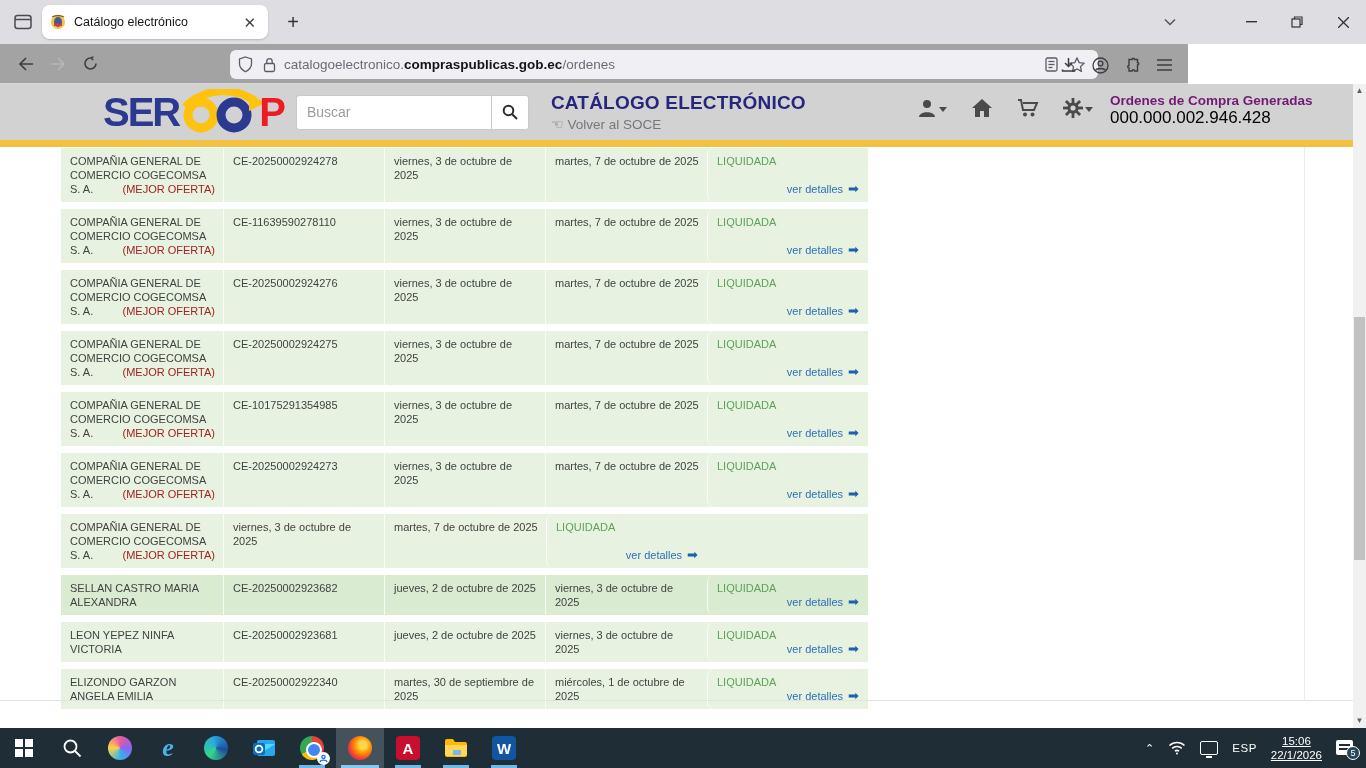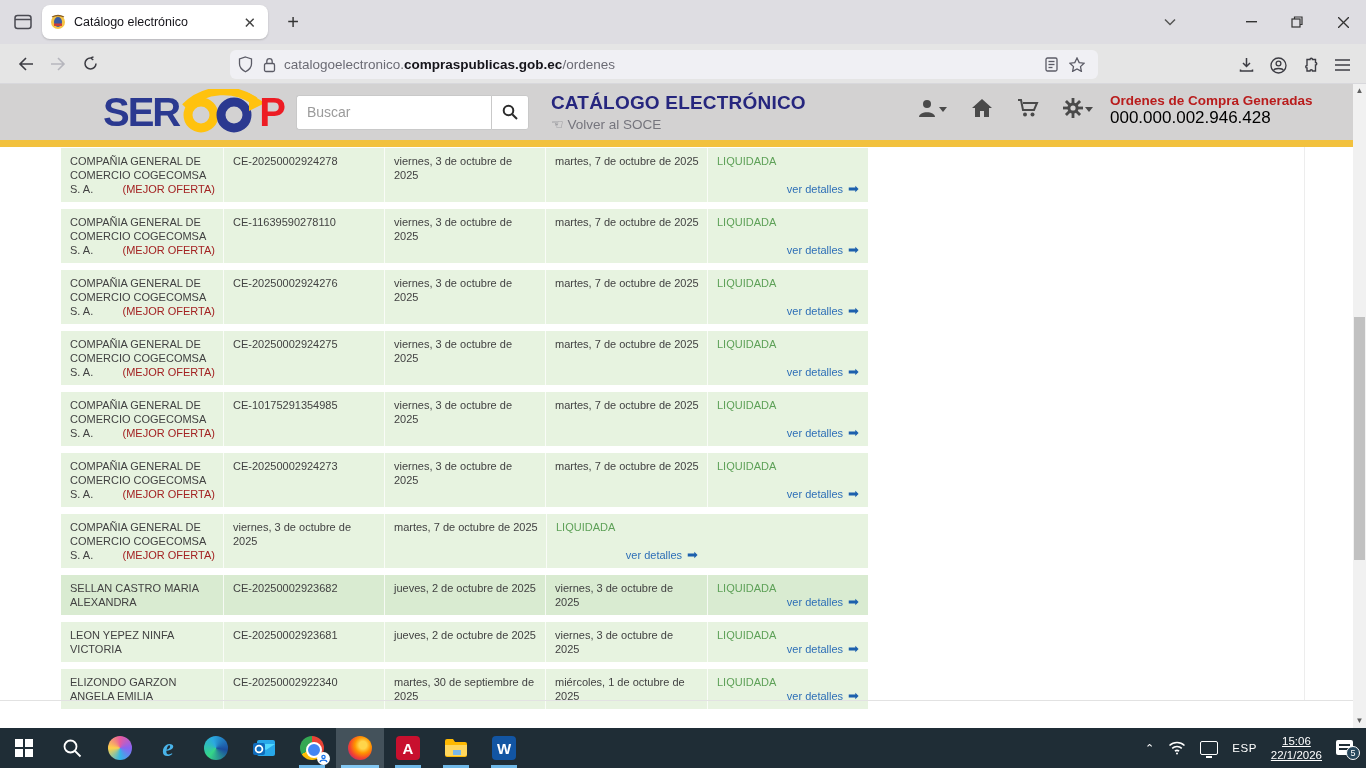--- a/index.html
+++ b/index.html
@@ -11,21 +11,21 @@
   .fxview { width:30px; height:28px; margin-left:8px; border-radius:4px; display:flex; align-items:center; justify-content:center; }
   .tab { position:absolute; left:42px; top:5px; width:226px; height:34px; background:#fff; border-radius:8px; box-shadow:0 1px 2px rgba(0,0,0,.18); display:flex; align-items:center; padding:0 8px; }
   .tab-title { flex:1; font-size:12.5px; color:#15141a; margin-left:8px; white-space:nowrap; overflow:hidden; }
   .tab-close { color:#444; font-size:15px; line-height:1; padding:2px 4px; border-radius:3px; }
   .newtab { position:absolute; left:280px; top:10px; font-size:20px; color:#333; width:26px; height:26px; text-align:center; line-height:24px; border-radius:4px; }
   .wctrls { position:absolute; right:0; top:0; height:44px; display:flex; align-items:center; }
   .wctrl { width:46px; height:44px; display:flex; align-items:center; justify-content:center; color:#333; }
   .alltabs { position:absolute; right:182px; top:8px; width:28px; height:28px; display:flex; align-items:center; justify-content:center; color:#444; }
 
   
-  .navbar { position:absolute; top:44px; left:0; width:1366px; height:40px; background:#e5e5e5; border-bottom:1px solid #d8d8dc; display:flex; align-items:center; }
+  .navbar { position:absolute; top:44px; left:0; width:1188px; height:40px; background:#a3a3a3; border-bottom:1px solid #d8d8dc; display:flex; align-items:center; }
   .navbtn { width:32px; height:30px; display:flex; align-items:center; justify-content:center; border-radius:4px; }
   .urlbar { position:absolute; left:230px; top:6px; width:868px; height:29px; background:#f0f0f4; border-radius:6px; display:flex; align-items:center; padding:0 8px; }
   .urltext { font-size:13.5px; color:#6b6b74; margin-left:8px; flex:1; white-space:nowrap; overflow:hidden; }
   .urltext b { color:#15141a; font-weight:bold; }
   .urlbar .mini { width:26px; height:24px; display:flex; align-items:center; justify-content:center; }
   .navgroup-right { position:absolute; right:8px; top:6px; display:flex; }
 
   
   .viewport { position:absolute; top:84px; left:0; width:1353px; height:644px; background:#fff; }
   .site-header { position:absolute; top:0; left:0; width:1353px; height:56px; background:#d3d2d2; display:flex; align-items:center; }
@@ -37,37 +37,37 @@
   .searchbox::placeholder { color:#9b9b9b; }
   .searchbtn { width:38px; height:35px; background:#fff; border:1px solid #c9c9c9; border-radius:0 3px 3px 0; display:flex; align-items:center; justify-content:center; }
   .site-title-block { margin-left:22px; }
   .site-title { font-size:19px; font-weight:bold; color:#26267e; letter-spacing:.2px; }
   .back-soce { font-size:13.5px; color:#75757d; margin-top:2px; display:flex; align-items:center; gap:4px; }
   .hand { font-size:14px; color:#75757d; }
   .hdr-icons { position:absolute; right:260px; top:14px; display:flex; gap:24px; align-items:center; }
   .hdr-ic { display:flex; align-items:flex-end; gap:2px; }
   .caret { width:0; height:0; border-left:4px solid transparent; border-right:4px solid transparent; border-top:5px solid #4a4a4a; margin-bottom:6px; }
   .orders-info { position:absolute; right:28px; top:8px; text-align:left; width:215px; }
-  .orders-label { font-size:13.5px; font-weight:bold; color:#b91c1c; line-height:17px; }
+  .orders-label { font-size:13.5px; font-weight:bold; color:#701a75; line-height:17px; }
   .orders-number { font-size:17px; color:#000000; line-height:17px; }
 
   .yellow-bar { position:absolute; top:56px; left:0; width:1353px; height:7px; background:#f2c13e; }
 
   
   .content { position:absolute; top:63px; left:0; width:1353px; height:581px; background:#fff; }
   .orders-table { position:absolute; left:61px; top:1px; width:807px; }
   .row { display:flex; background:#e7f3e0; margin-bottom:7px; min-height:38px; }
   .row.tall { min-height:52px; }
   .row.hl { background:#d9ebd1; }
   .cell { font-size:11px; color:#424242; line-height:14px; padding:6px 8px 6px 9px; }
   .c-prov { width:162px; position:relative; }
   .c-ord  { width:161px; border-left:1px solid rgba(255,255,255,.75); }
   .c-d1   { width:161px; border-left:1px solid rgba(255,255,255,.75); }
   .c-d2   { width:162px; border-left:1px solid rgba(255,255,255,.75); }
-  .c-st   { width:160px; border-left:1px solid rgba(255,255,255,.75); display:flex; flex-direction:column; justify-content:space-between; }
+  .c-st   { width:160px; border-left:1px solid rgba(255,255,255,.75); display:flex; flex-direction:column; justify-content:space-between;border-radius:7px; }
   .best { position:absolute; right:8px; top:34px; color:#a32222; font-weight:normal; white-space:nowrap; }
   .liq { color:#5ea158; }
   .vd { align-self:flex-end; color:#2e6fb7; font-size:11px; display:flex; align-items:center; gap:5px; }
   .vd .arr { color:#1d60ad; font-size:13px; line-height:10px; }
   .col-edge { position:absolute; top:63px; left:1304px; width:1px; height:553px; background:#ededed; }
 
   
   .pscroll { position:absolute; top:84px; right:0; width:13px; height:644px; background:#f1f1f1; }
   .pscroll .sarrow { position:absolute; left:0; width:13px; height:14px; color:#606060; font-size:8px; text-align:center; line-height:14px; }
   .pscroll .thumb { position:absolute; left:1px; top:233px; width:11px; height:243px; background:#c1c1c1; }

